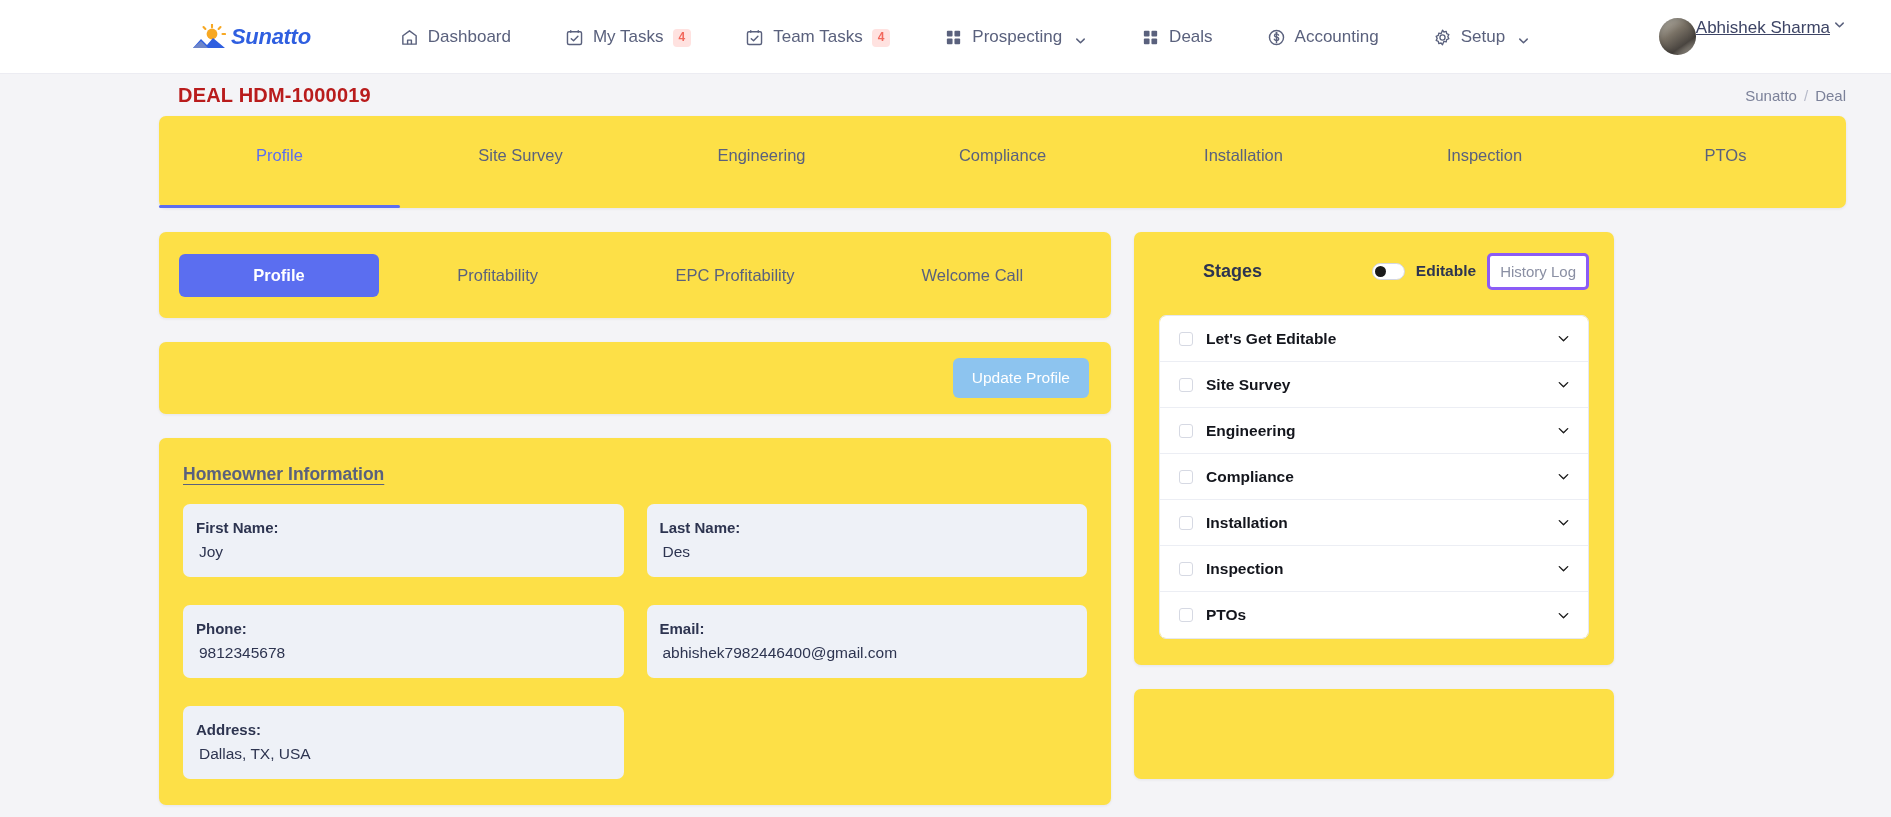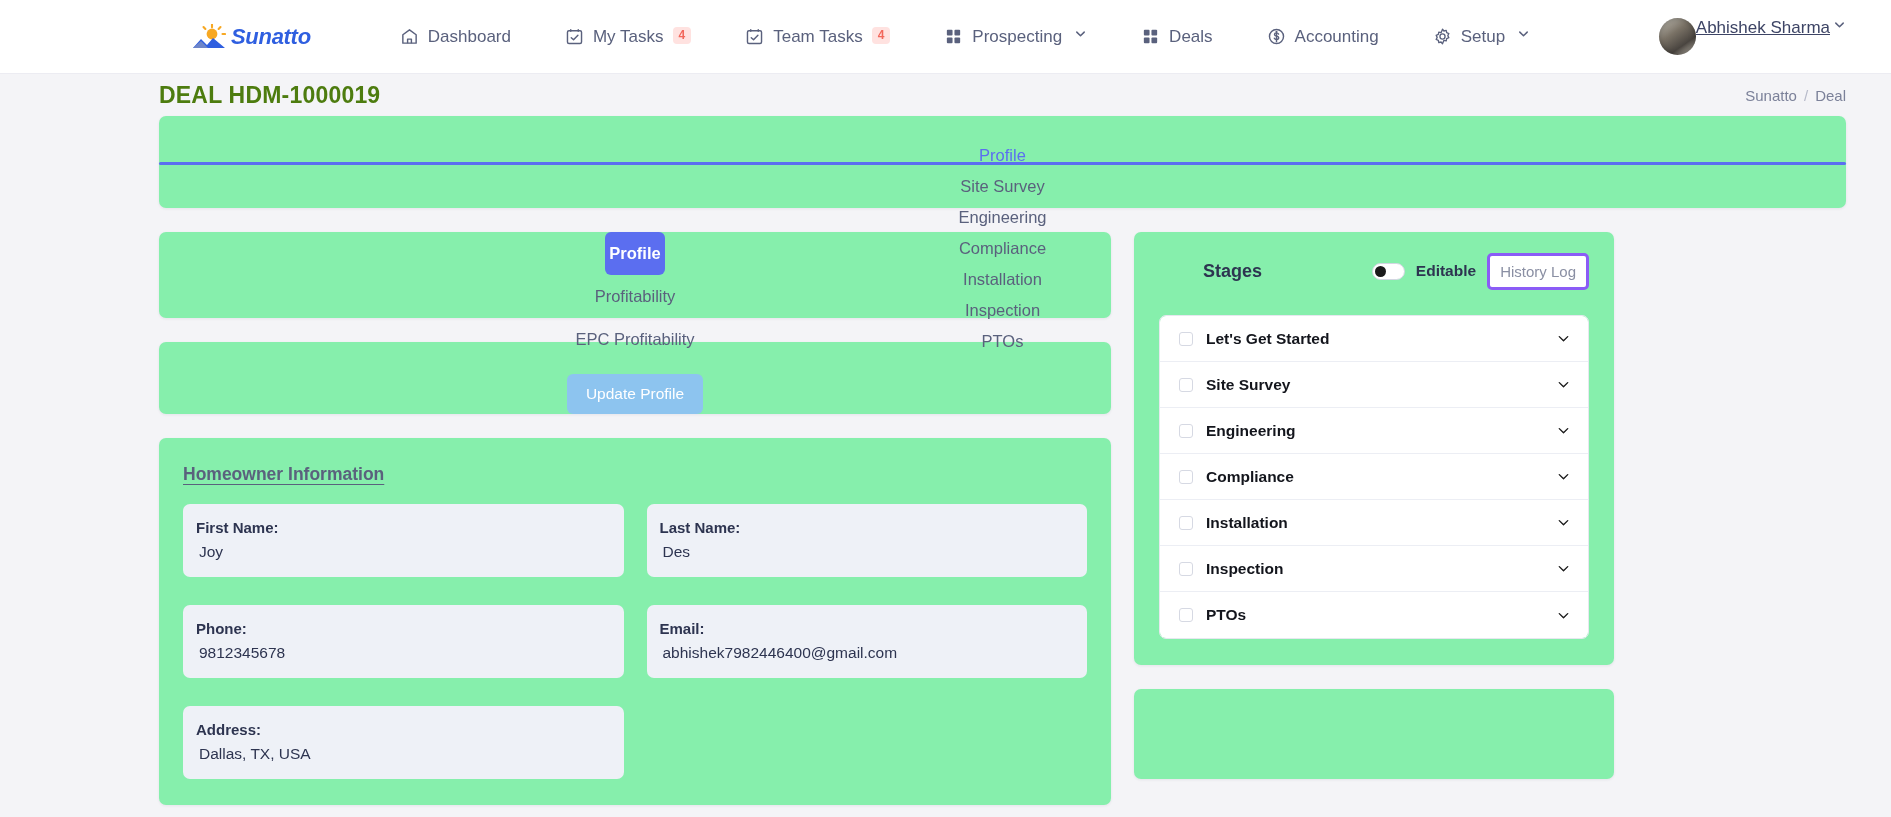--- a/index.html
+++ b/index.html
@@ -33,21 +33,21 @@
   .brand-text {
     font-size: 22px;
     font-weight: bold;
     font-style: italic;
     color: #2f5fe0;
     letter-spacing: -0.3px;
   }
   .nav-items { display: flex; align-items: center; gap: 0; }
   .nav-item {
     display: flex;
-    align-items: flex-start;
+    align-items: flex-end;
     gap: 9px;
     padding: 0 27px;
     font-size: 17px;
     color: #5a617d;
     cursor: pointer;
     white-space: nowrap;
   }
   .nav-item .ico { width: 19px; height: 19px; flex: none; display: block; }
   .badge {
     background: #ffe2e0;
@@ -77,43 +77,43 @@
   .user-name { font-size: 17px; color: #3d4465; white-space: nowrap; }
 
   
   .page-head {
     height: 42px;
     display: flex;
     align-items: center;
     padding: 0 45px 0 159px;
   }
   .page-title {
-    font-size: 23px;
+    font-size: 20px;
     font-weight: bold;
-    color: #4d7c0f;
+    color: #b91c1c;
     letter-spacing: 0.2px;
+    margin-left: 19px;
   }
   .breadcrumb {
     margin-left: auto;
     font-size: 15px;
     color: #7b8199;
     display: flex;
     gap: 7px;
   }
   .breadcrumb .sep { color: #b6bac9; }
   .breadcrumb .crumb { cursor: pointer; }
 
   
   .content { padding: 0 45px 0 159px; }
 
   .card {
-    background: #86efac;
+    background: #fde047;
     border-radius: 7px;
     box-shadow: 0 1px 3px rgba(30,35,70,.07);
-    flex-direction: column;
   }
 
   
   .tabs-card { height: 92px; display: flex; align-items: stretch; padding-top: 18px; }
   .tab {
     flex: 1;
     display: flex;
     flex-direction: column;
     align-items: center;
     justify-content: flex-start;
@@ -453,21 +453,21 @@
             </div>
             <span class="toggle-label">Editable</span>
             <button class="history-btn">History Log</button>
           </div>
         </div>
 
         <div class="stage-list">
 
           <div class="stage-row">
             <div class="stage-cb"></div>
-            <span class="stage-name">Let's Get Started</span>
+            <span class="stage-name">Let's Get Editable</span>
             <svg class="chev" viewBox="0 0 16 16" fill="none" stroke="#1a1a1a" stroke-width="1.5" stroke-linecap="round" stroke-linejoin="round">
                 <path d="M3.5 6 L8 10.5 L12.5 6"></path>
               </svg>
           </div>
 
           <div class="stage-row">
             <div class="stage-cb"></div>
             <span class="stage-name">Site Survey</span>
             <svg class="chev" viewBox="0 0 16 16" fill="none" stroke="#1a1a1a" stroke-width="1.5" stroke-linecap="round" stroke-linejoin="round">
                 <path d="M3.5 6 L8 10.5 L12.5 6"></path>

